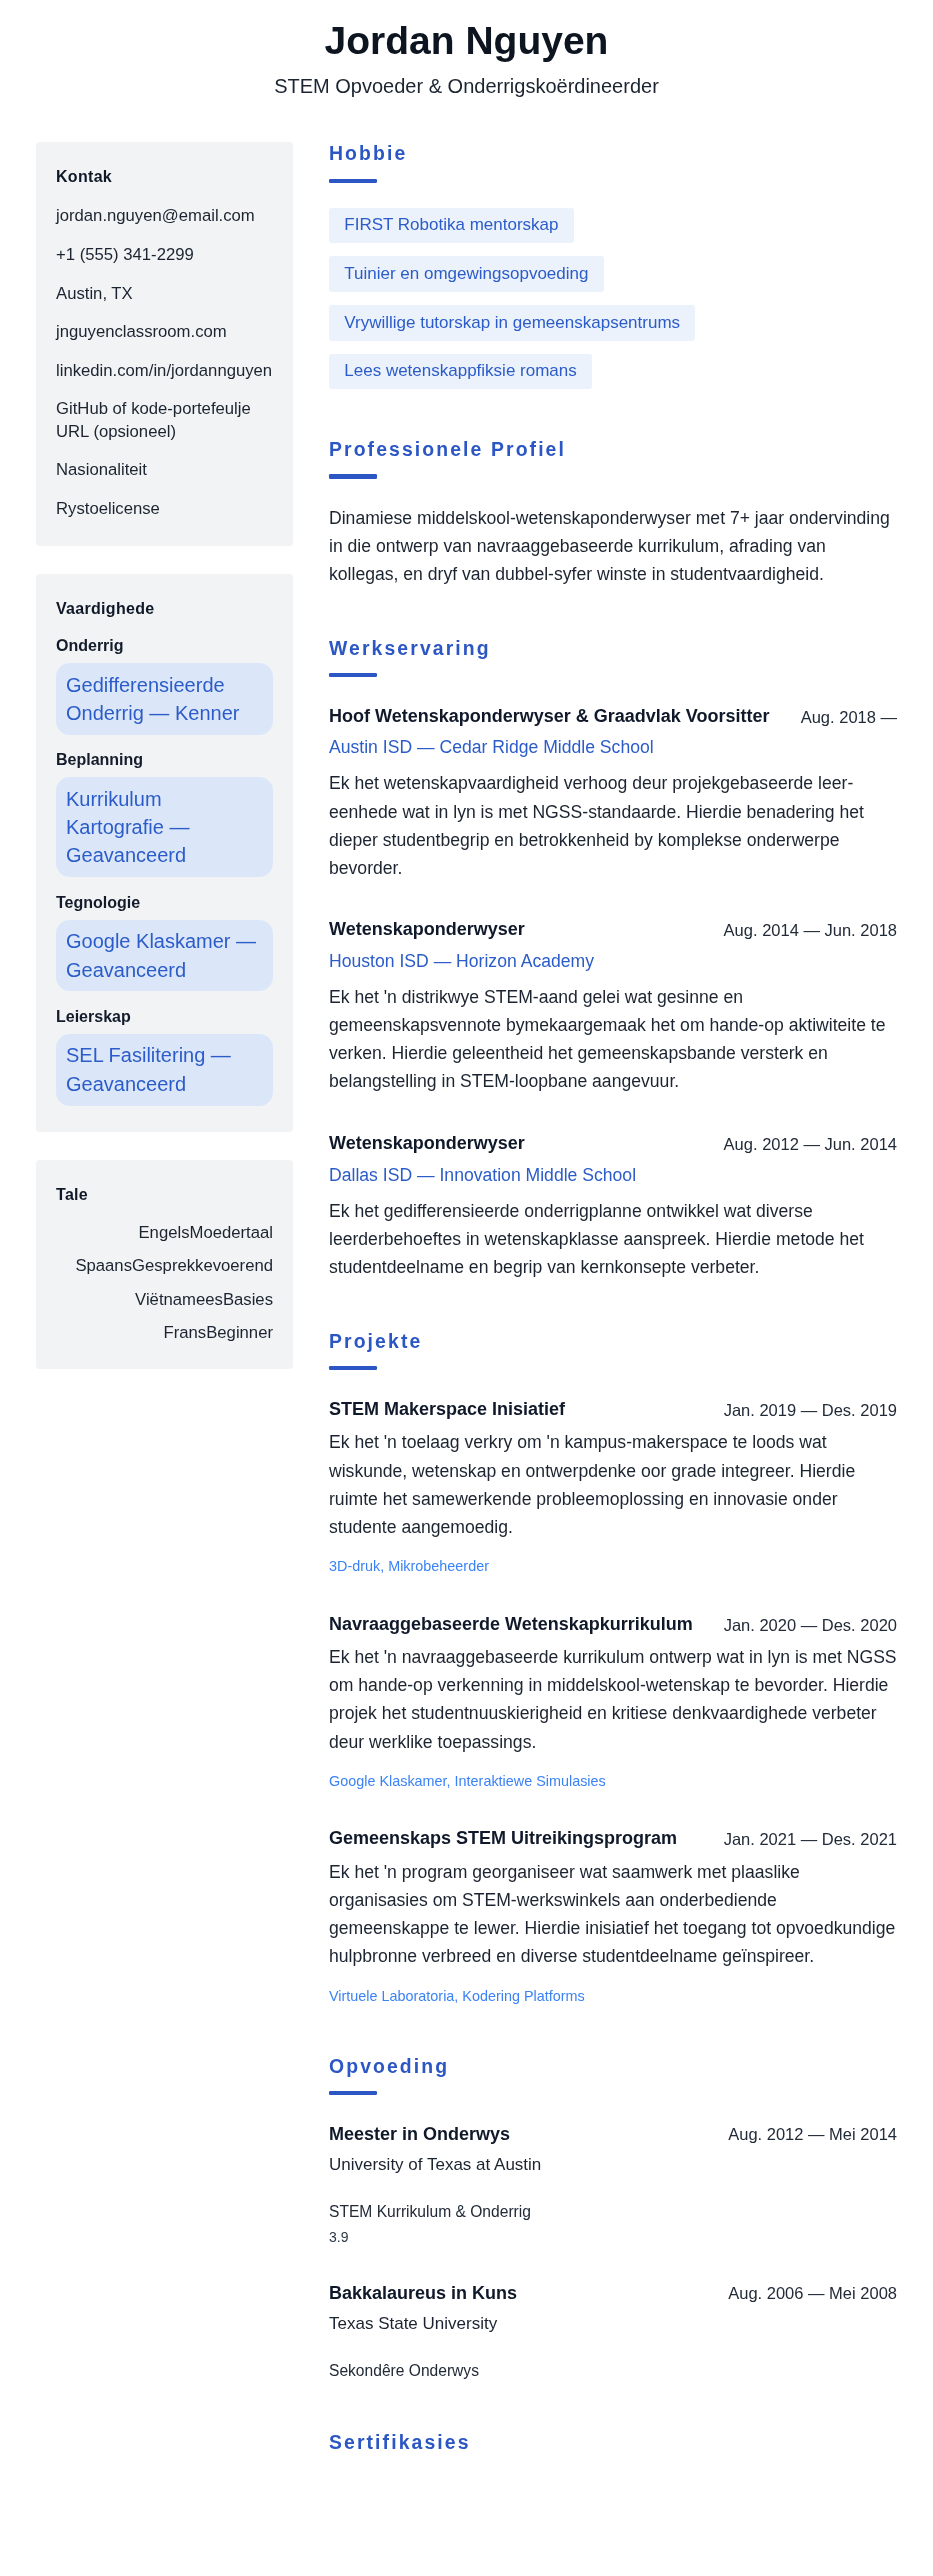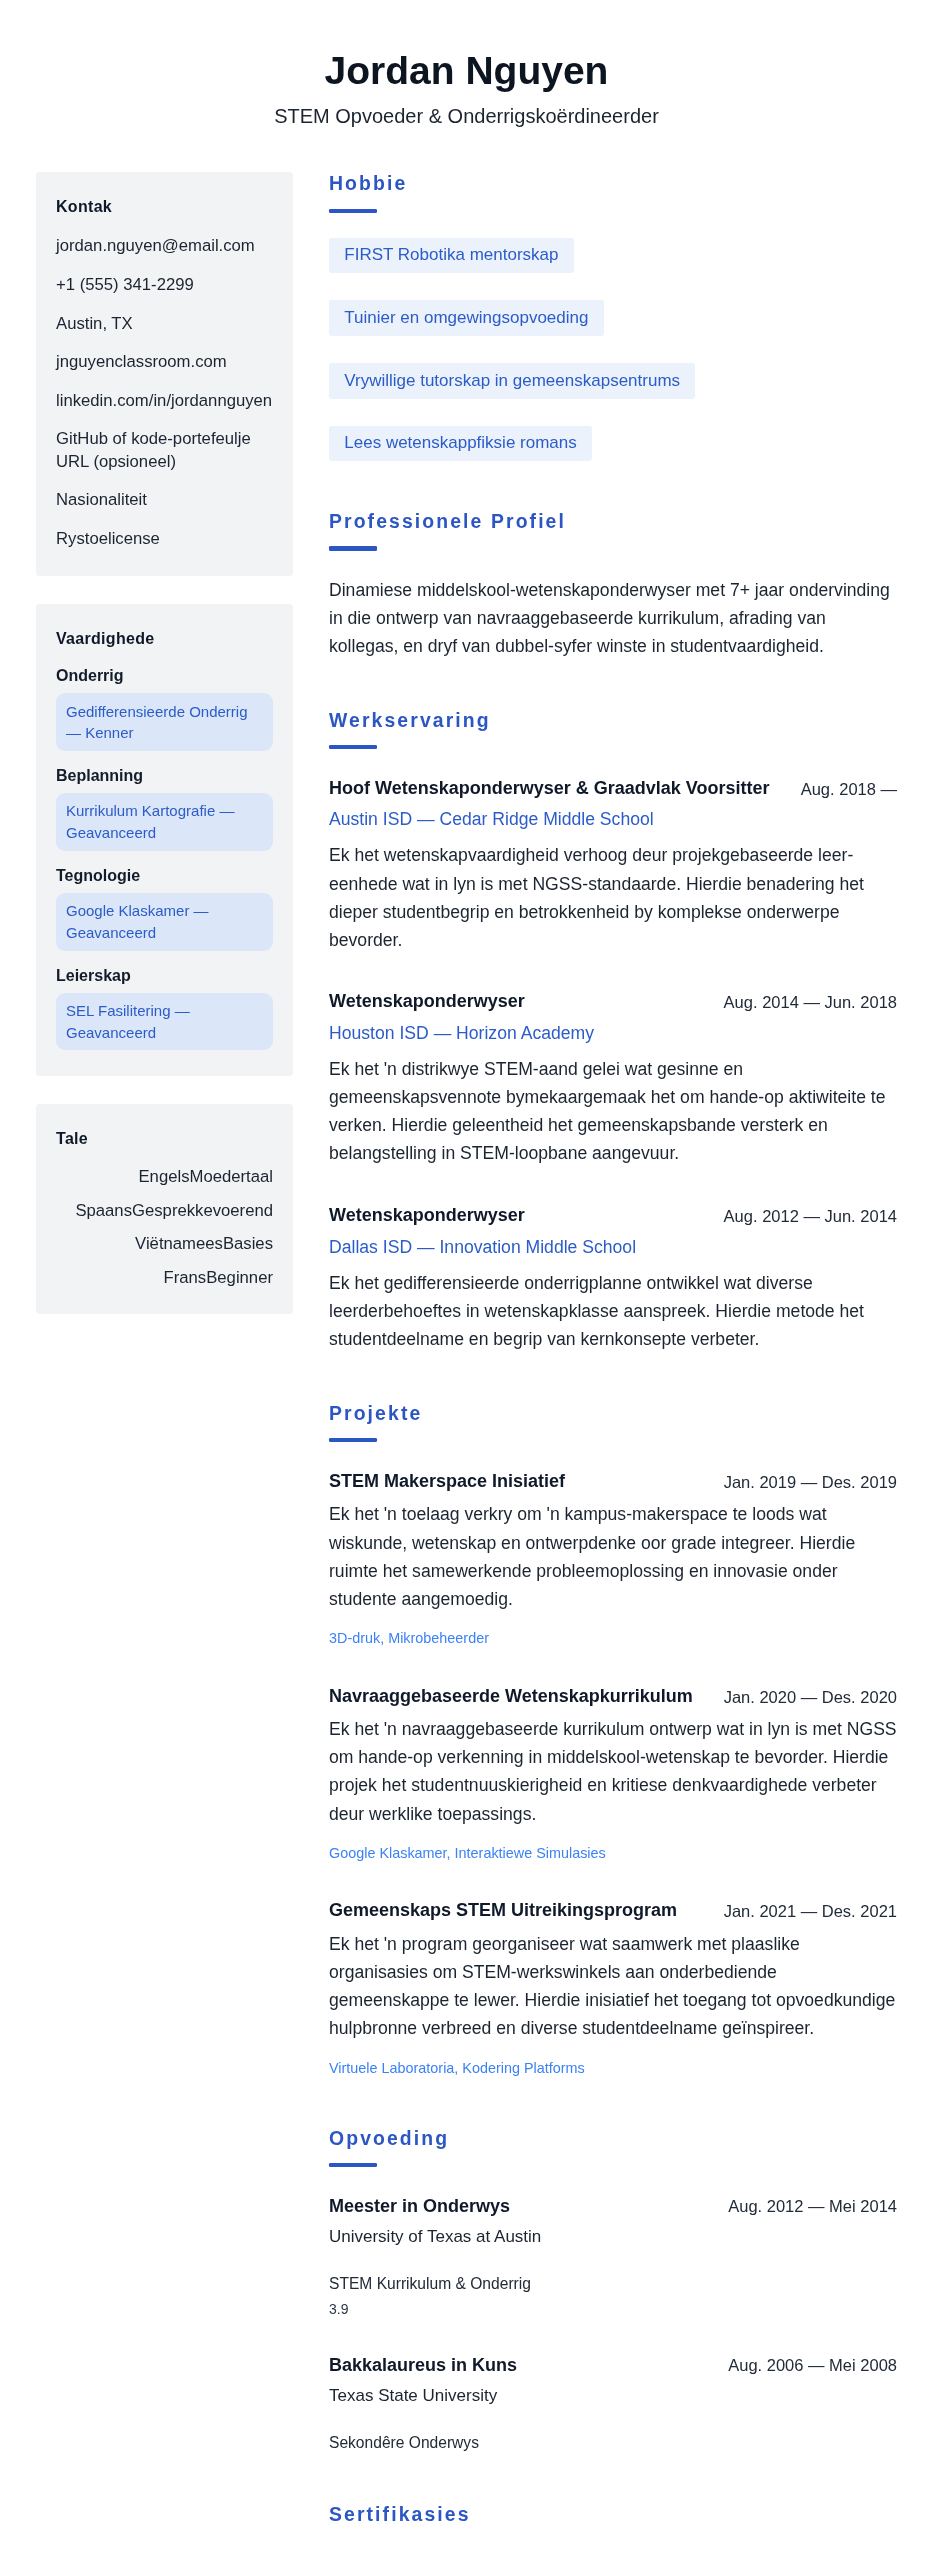--- a/index.html
+++ b/index.html
@@ -13,45 +13,45 @@
   *{box-sizing:border-box}
   html,body{margin:0;padding:0}
   body{
     width:933px;
     min-height:2576px;
     background:#ffffff;
     color:var(--text);
     font-family:"Liberation Sans","DejaVu Sans",sans-serif;
     font-size:17.6px;
   }
-  .page{padding:50px 36px 35px}
+  .page{padding:20px 36px 35px}
   .header{text-align:center}
   .name{font-size:39px;font-weight:700;color:#0d1520;margin:0 0 10.6px;line-height:1.1}
   .subtitle{font-size:20px;color:#1b2430;line-height:1.3}
   .columns{display:flex;gap:36px;margin-top:43px;align-items:flex-start}
   
   .sidebar{flex:0 0 257px;width:257px}
   .side-box{background:var(--side-bg);border-radius:3.5px;padding:26px 20px;margin-bottom:28px}
   .side-box:last-child{margin-bottom:0}
   .side-heading{font-size:16px;font-weight:700;color:#0f1828;margin:0 0 19px;letter-spacing:0.3px}
   .side-item{font-size:16.7px;line-height:1.35;margin-bottom:16px;color:#1b2430}
   .side-item:last-child{margin-bottom:0}
   .skill-group{margin-bottom:16.5px}
   .skill-group:last-child{margin-bottom:0}
   .skill-cat{font-size:16px;font-weight:700;color:#131c2b;margin-bottom:7.6px}
-  .skill-chip{background:var(--skill-chip);color:var(--link);font-size:15px;line-height:1.42;padding:7.6px 10px;border-radius:9px}
+  .skill-chip{background:var(--skill-chip);color:var(--link);font-size:20px;line-height:1.42;padding:7.6px 10px;border-radius:14px}
   .lang-row{display:flex;justify-content:flex-end;font-size:16.7px;margin-bottom:13.5px}
   .lang-row:last-child{margin-bottom:0}
   
   .main{flex:1 1 auto;min-width:0}
   .block{margin-bottom:49px}
   .block:last-child{margin-bottom:0}
   .section-title{color:var(--accent);font-size:19.4px;font-weight:700;letter-spacing:2.1px;margin:0;line-height:1.2}
   .rule{width:48px;height:4.1px;background:var(--accent);border-radius:1.2px;margin:13px 0 25px}
-  .chips{display:flex;flex-wrap:wrap;gap:27px;max-width:517px}
+  .chips{display:flex;flex-wrap:wrap;gap:13px;max-width:517px}
   .chip{background:var(--hobby-chip);color:var(--link);font-size:17px;padding:7.6px 15.3px;border-radius:2.4px;line-height:1.2;white-space:nowrap}
   .body-text{font-size:17.6px;line-height:1.6;margin:0;color:#1b2430}
   .entry{margin-bottom:34px}
   .entry:last-child{margin-bottom:0}
   .entry-head{display:flex;justify-content:space-between;align-items:center;margin-bottom:5.9px}
   .entry-title{font-size:18px;font-weight:700;color:#10192a;margin:0;line-height:1.45;flex:1 1 auto;padding-right:17.6px}
   .entry-date{font-size:16.5px;color:#222b38;max-width:176px;flex:0 1 auto;line-height:1.5;padding-top:2.4px}
   .company{color:var(--link);font-size:17.6px;text-decoration:none;display:inline-block;margin-bottom:9.4px;line-height:1.4}
   .tech{font-size:14.4px;color:#3b82f6;margin-top:15px;line-height:1.4}
   .edu-school{font-size:17px;color:#1b2430;margin-top:2.4px;line-height:1.45}

